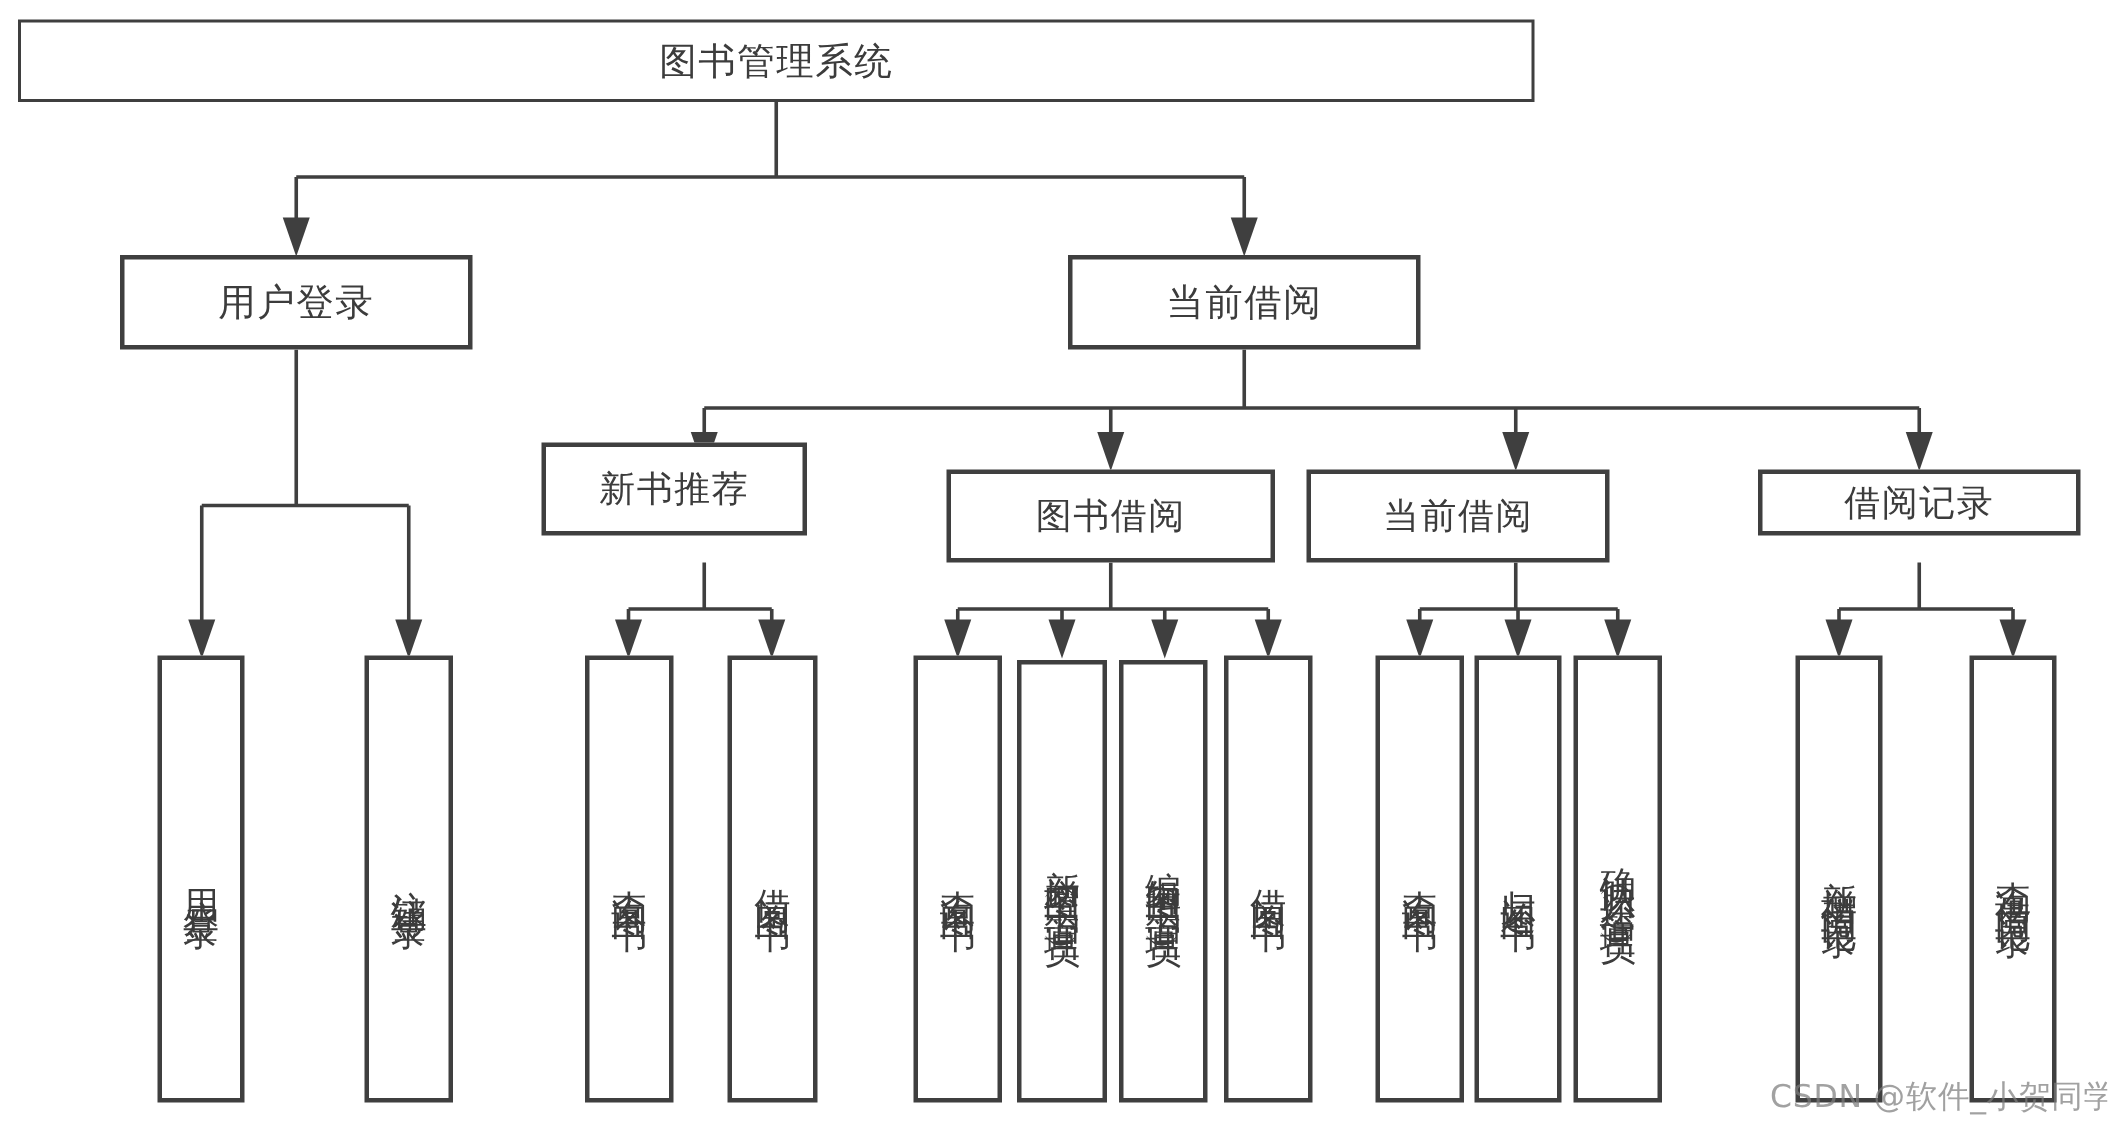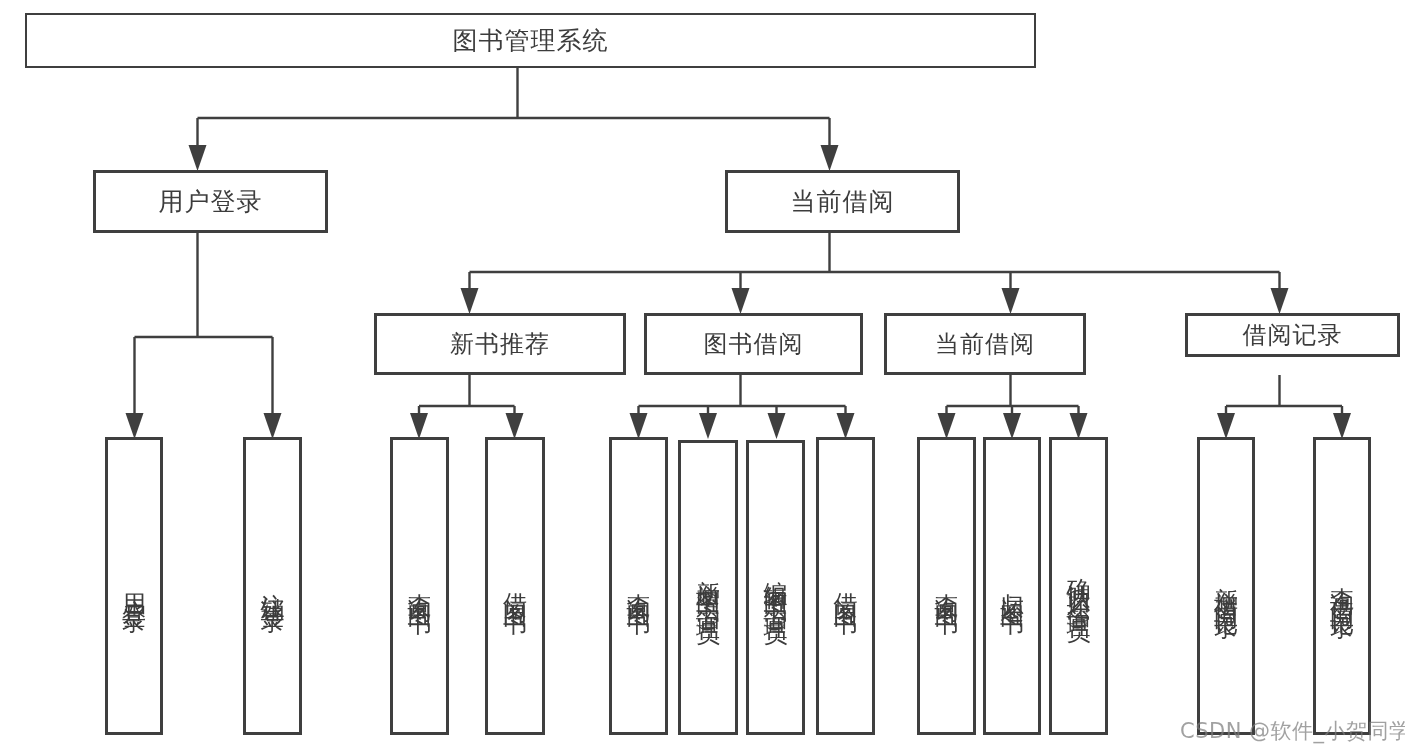--- a/index.html
+++ b/index.html
@@ -29,21 +29,20 @@
     color: #3c3c3c;
     display: flex;
     align-items: center;
     justify-content: center;
     text-align: center;
     white-space: nowrap;
   }
   .node.h {
     font-size: 25px;
     letter-spacing: 1px;
-    margin-left: 13px;
   }
   .node.root {
     border-width: 2px;
   }
   .node.l3 {
     font-size: 24px;
   }
   .node.v {
     writing-mode: vertical-rl;
     text-orientation: mixed;
@@ -99,21 +98,21 @@
       <path d="M1217,413 L1235,413 L1226,439 Z"></path>
       <path d="M1333,413 L1351,413 L1342,439 Z"></path>
     </g>
   </svg>
 
   <div class="node h root" style="left:12px; top:13px; width:1011px; height:55px;">图书管理系统</div>
 
   <div class="node h" style="left:80px; top:170px; width:235px; height:63px;">用户登录</div>
   <div class="node h" style="left:712px; top:170px; width:235px; height:63px;">当前借阅</div>
 
-  <div class="node h l3" style="left:361px; top:313px; width:252px; height:62px;">新书推荐</div>
+  <div class="node h l3" style="left:361px; top:295px; width:177px; height:62px;">新书推荐</div>
   <div class="node h l3" style="left:631px; top:313px; width:219px; height:62px;">图书借阅</div>
   <div class="node h l3" style="left:871px; top:313px; width:202px; height:62px;">当前借阅</div>
   <div class="node h l3" style="left:1172px; top:313px; width:215px; height:44px;">借阅记录</div>
 
   <div class="node v" style="left:105px; top:437px; width:58px; height:298px;">用户登录</div>
   <div class="node v" style="left:243px; top:437px; width:59px; height:298px;">注销登录</div>
 
   <div class="node v" style="left:390px; top:437px; width:59px; height:298px;">查询图书</div>
   <div class="node v" style="left:485px; top:437px; width:60px; height:298px;">借阅图书</div>
 

